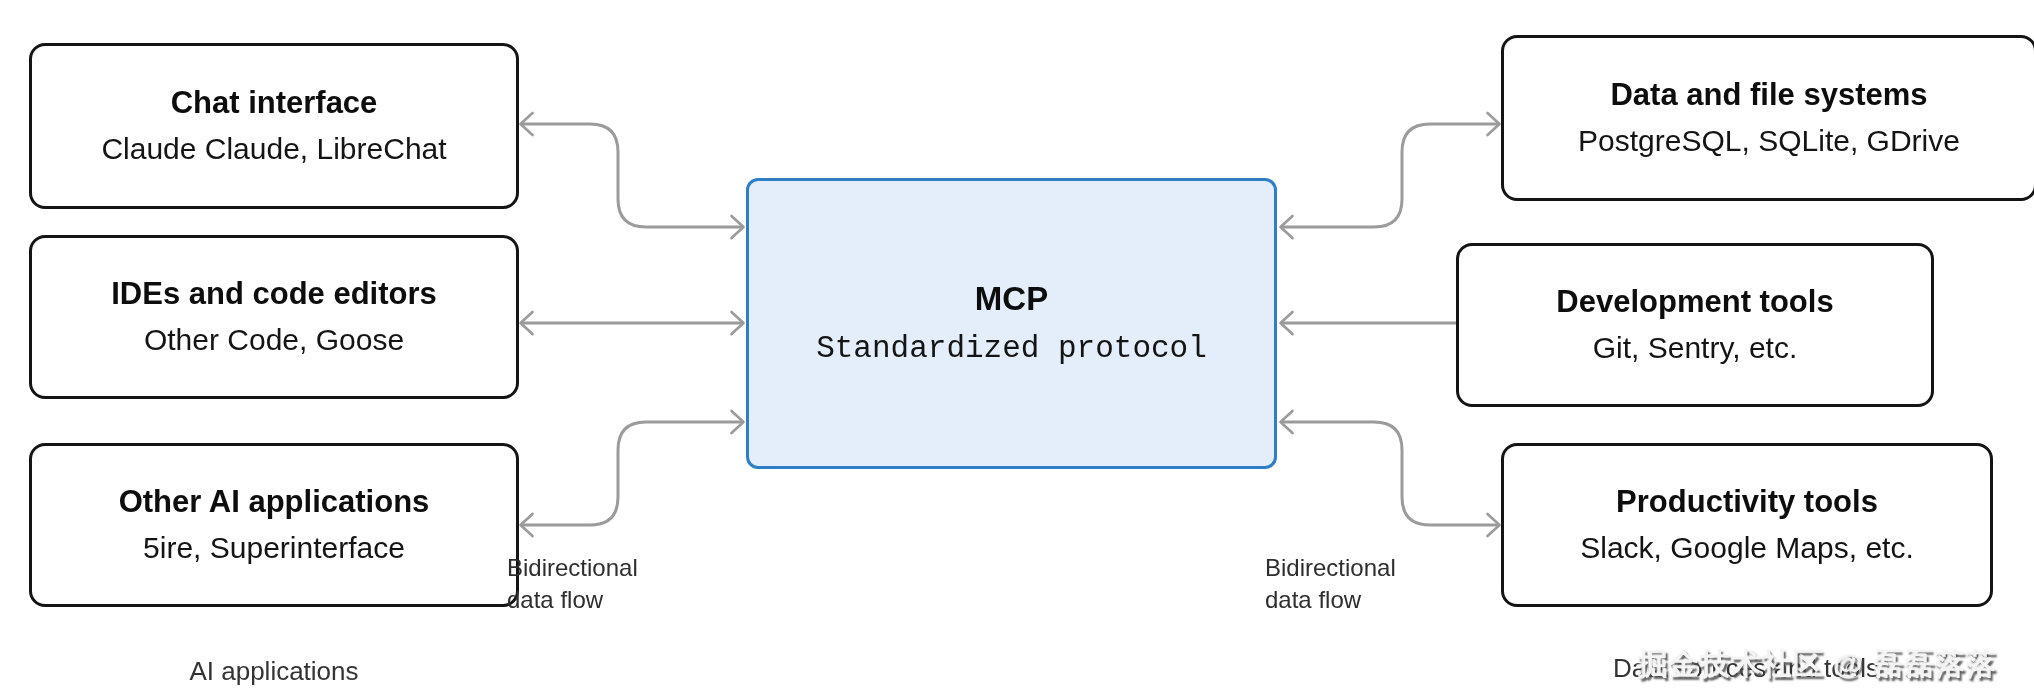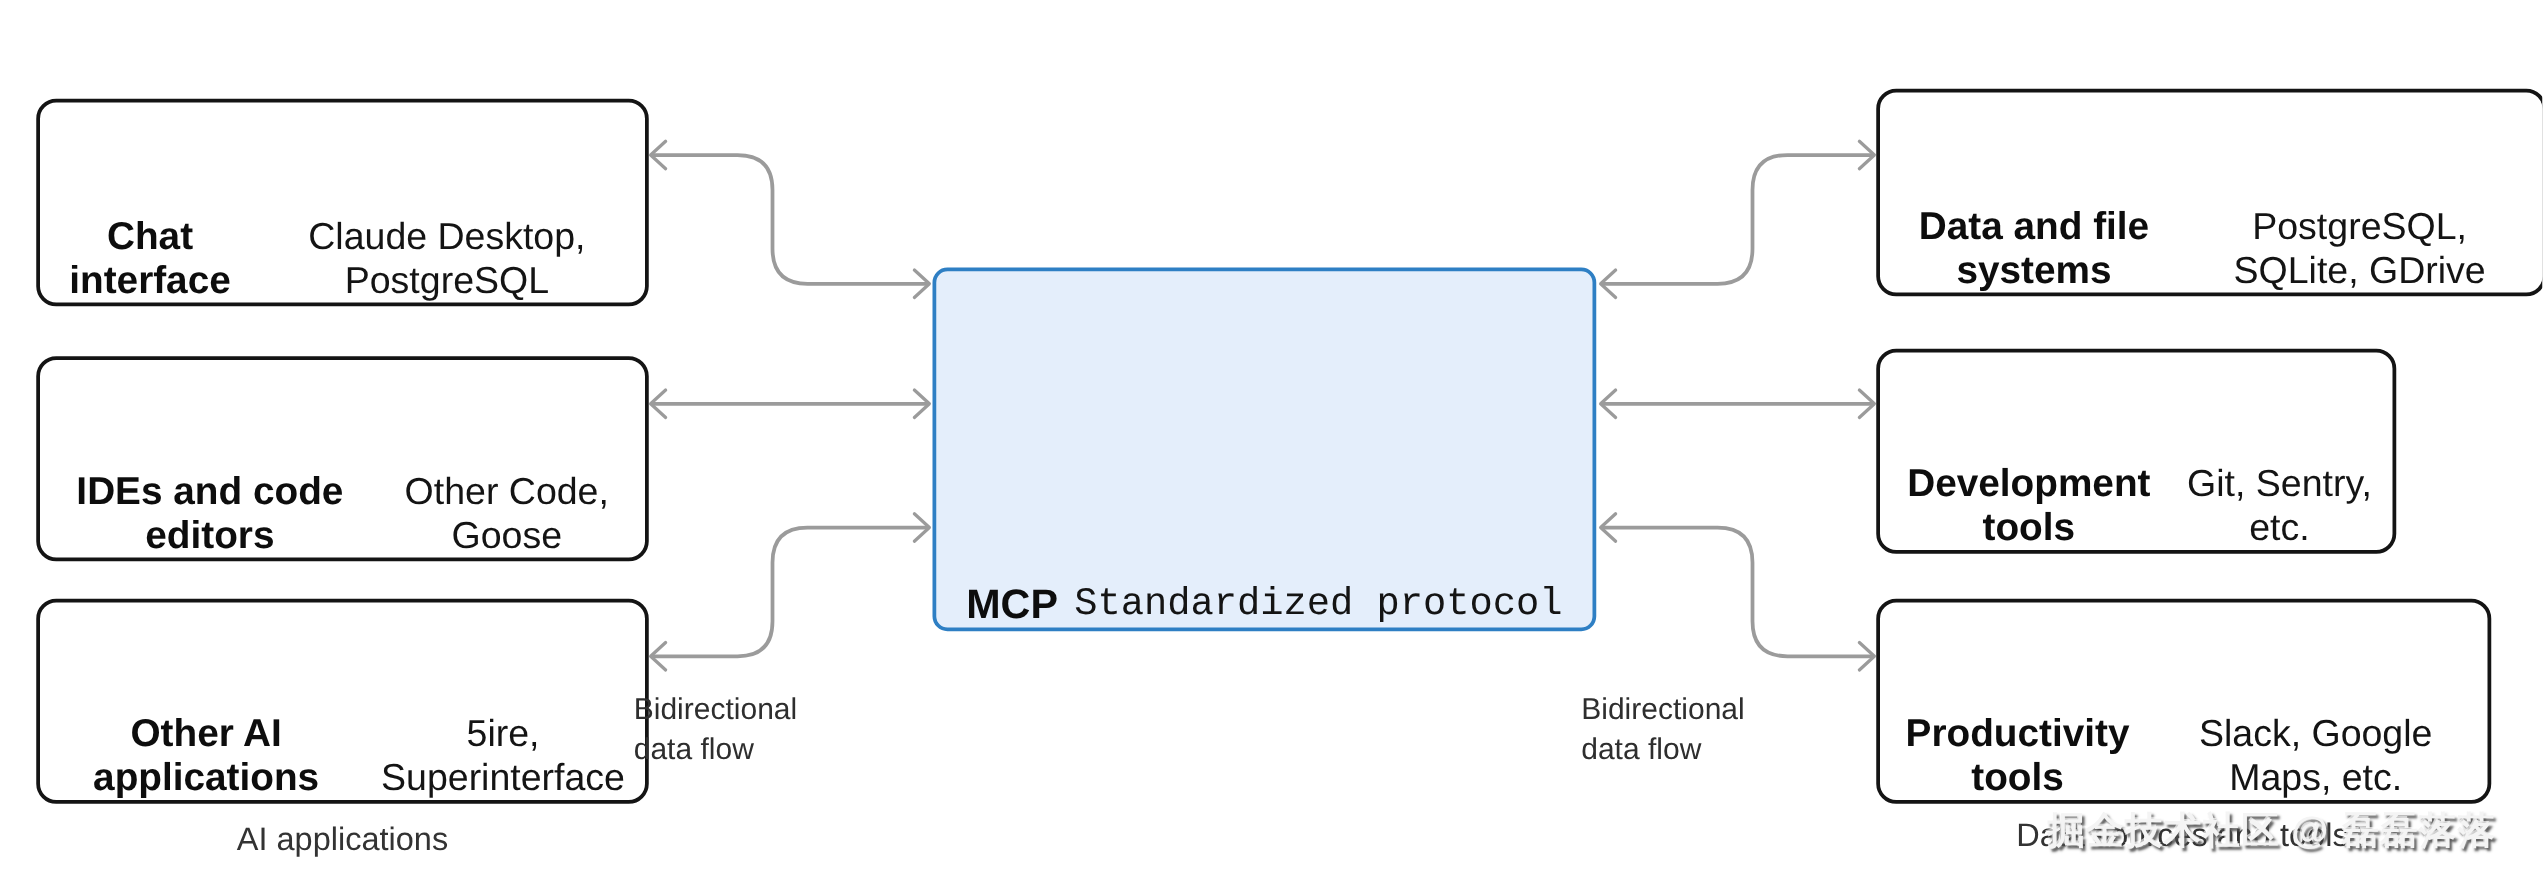--- a/index.html
+++ b/index.html
@@ -5,31 +5,31 @@
   html,body { margin:0; padding:0; background:#ffffff; }
   .canvas {
     position:relative; width:2034px; height:696px; background:#ffffff;
     font-family:"Liberation Sans", sans-serif; overflow:hidden;
   }
   svg.arrows { position:absolute; left:0; top:0; width:2034px; height:696px; }
 
   .box {
     position:absolute; box-sizing:border-box;
     border:3px solid #141414; border-radius:16px; background:#ffffff;
-    display:flex; flex-direction:row; align-items:flex-end; justify-content:center;
-    gap:11px; text-align:center; padding:0 10px;margin-top:36px;
+    display:flex; flex-direction:column; align-items:center; justify-content:center;
+    gap:11px; text-align:center; padding:0 10px;
   }
   .box .title { font-weight:bold; font-size:31px; color:#0d0d0d; line-height:1.15; }
   .box .sub   { font-size:30px; color:#141414; line-height:1.15; }
 
   .b-l1 { left:29px;  top:43px;  width:490px; height:166px; }
-  .b-l2 { left:29px;  top:249px; width:490px; height:164px; }
+  .b-l2 { left:29px;  top:235px; width:490px; height:164px; }
   .b-l3 { left:29px;  top:443px; width:490px; height:164px; }
   .b-r1 { left:1501px; top:35px;  width:536px; height:166px; }
-  .b-r2 { left:1501px; top:243px; width:416px; height:164px; }
+  .b-r2 { left:1456px; top:243px; width:478px; height:164px; }
   .b-r3 { left:1501px; top:443px; width:492px; height:164px; }
 
   .b-c {
     left:746px; top:178px; width:531px; height:291px;
     border:3px solid #2e7fc4; background:#e4eefb; border-radius:12px; gap:13px;
   }
   .b-c .title { font-size:33px; }
   .b-c .sub   { font-size:31px;font-family:Liberation Mono, monospace; }
 
   .flow-label {
@@ -68,21 +68,21 @@
       <path d="M 521 323 H 743" marker-start="url(#ah)" marker-end="url(#ah)"></path>
       <path d="M 521 525 H 590 Q 618 525 618 497 V 450 Q 618 422 646 422 H 743" marker-start="url(#ah)" marker-end="url(#ah)"></path>
       <path d="M 1499 124 H 1430 Q 1402 124 1402 152 V 199 Q 1402 227 1374 227 H 1281" marker-start="url(#ah)" marker-end="url(#ah)"></path>
       <path d="M 1499 323 H 1281" marker-start="url(#ah)" marker-end="url(#ah)"></path>
       <path d="M 1499 525 H 1430 Q 1402 525 1402 497 V 450 Q 1402 422 1374 422 H 1281" marker-start="url(#ah)" marker-end="url(#ah)"></path>
     </g>
   </svg>
 
   <div class="box b-l1">
     <div class="title">Chat interface</div>
-    <div class="sub">Claude Desktop, PostgreSQL</div>
+    <div class="sub">Claude Claude, LibreChat</div>
   </div>
 
   <div class="box b-l2">
     <div class="title">IDEs and code editors</div>
     <div class="sub">Other Code, Goose</div>
   </div>
 
   <div class="box b-l3">
     <div class="title">Other AI applications</div>
     <div class="sub">5ire, Superinterface</div>

